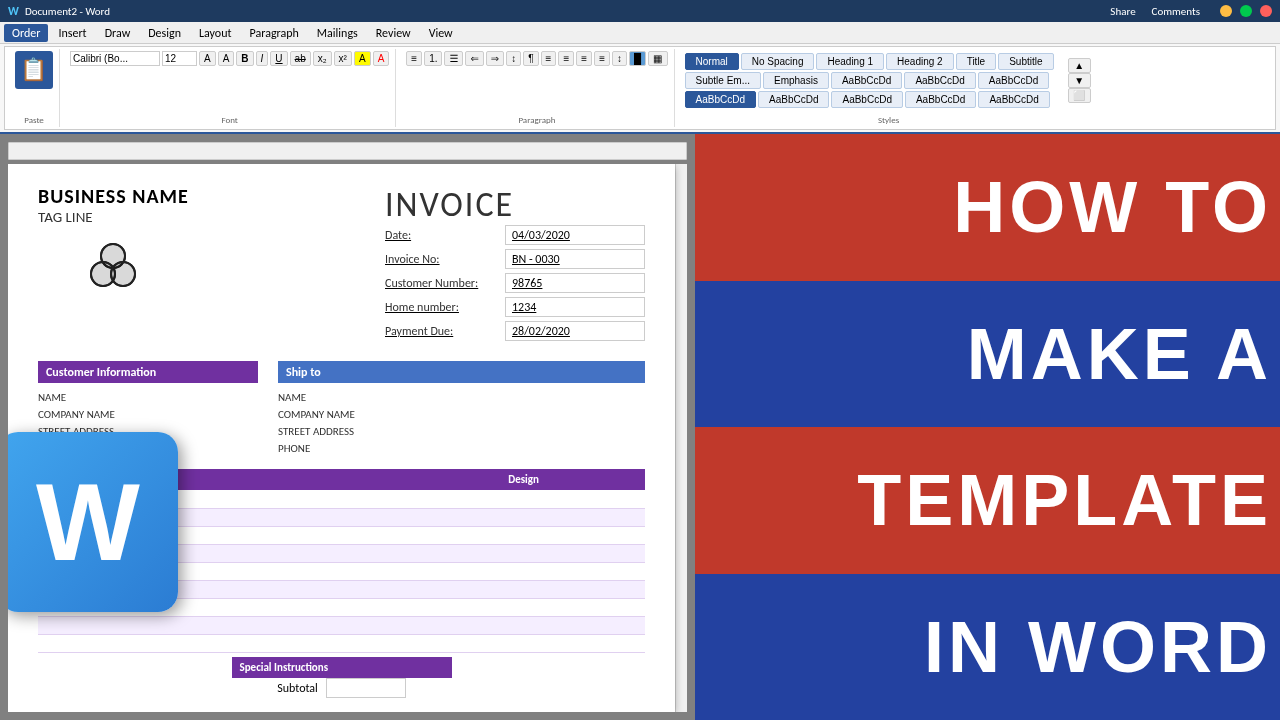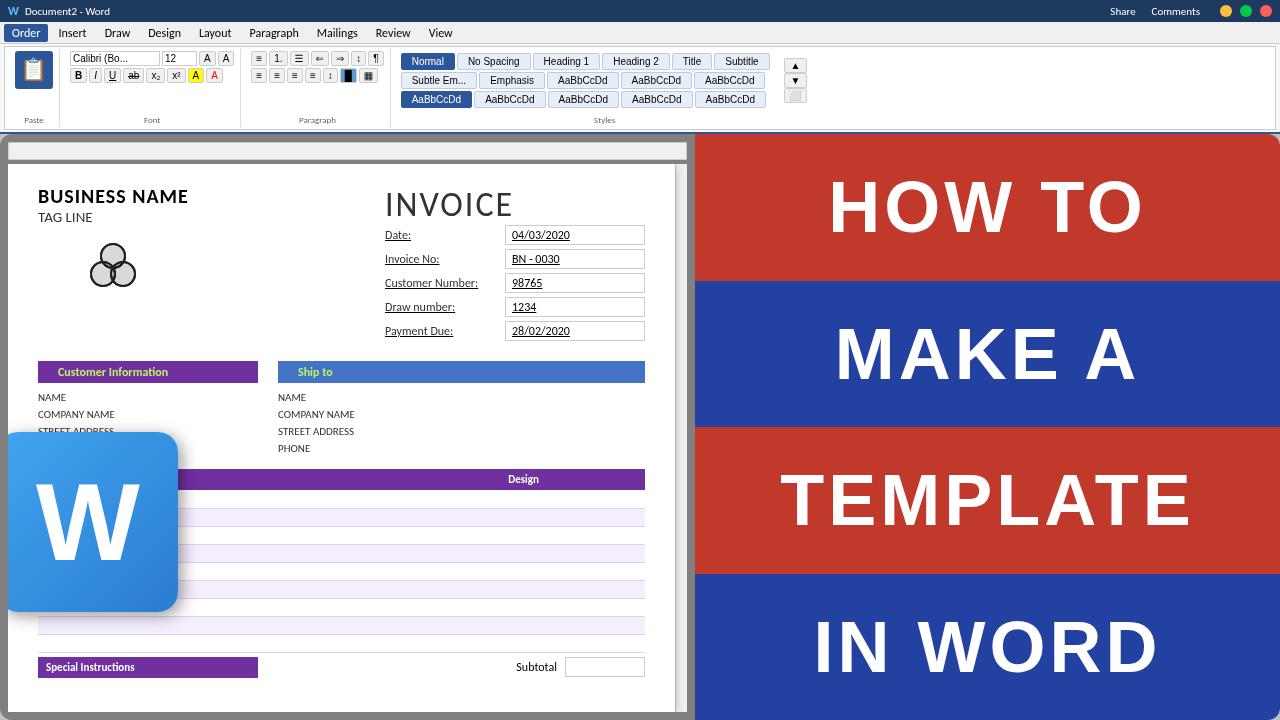--- a/index.html
+++ b/index.html
@@ -101,21 +101,20 @@
       font-size: 10px;
       background: #e8eef7;
       border: 1px solid #b8cce4;
       border-radius: 2px;
       cursor: pointer;
       white-space: nowrap;
     }
     .ribbon-style-btn.highlighted { background: #2b579a; color: white; border-color: #2b579a; }
     .font-controls {
       display: flex;
-      flex-direction: column;
       gap: 2px;
     }
     .font-row {
       display: flex;
       gap: 2px;
       align-items: center;
     }
     .font-select {
       font-size: 10px;
       padding: 1px 2px;
@@ -137,21 +136,20 @@
       background: #f0f0f0;
       cursor: pointer;
       border-radius: 2px;
     }
 
     
     .main-area {
       flex: 1;
       display: flex;
       overflow: hidden;
-      border-radius: 12px;
     }
 
     
     .doc-area {
       width: 695px;
       background: #808080;
       overflow: hidden;
       display: flex;
       flex-direction: column;
       padding: 8px;
@@ -232,24 +230,24 @@
     .left-section { width: 220px; }
     .right-section { flex: 1; }
 
     .logo-area {
       display: flex;
       justify-content: center;
       margin-bottom: 8px;
     }
 
     .section-header {
-      padding: 4px 20px;
+      padding: 4px 8px;
       font-size: 12px;
       font-weight: 600;
-      color: #bef264;
+      color: #ffffff;
       margin-bottom: 6px;
     }
     .section-header.purple { background: #7030a0; }
     .section-header.blue { background: #4472c4; }
 
     .info-line {
       font-size: 11px;
       color: #333;
       padding: 2px 0;
     }
@@ -278,20 +276,21 @@
       height: 18px;
     }
     .invoice-table tr:nth-child(even) td { background: #f5eeff; }
     .invoice-table tr:nth-child(odd) td { background: white; }
 
     .subtotal-row {
       display: flex;
       justify-content: space-between;
       align-items: center;
       margin-top: 4px;
+      flex-direction: column;
     }
     .special-instructions {
       background: #7030a0;
       color: white;
       padding: 4px 8px;
       font-size: 11px;
       font-weight: 600;
       width: 220px;
       display: inline-block;
     }
@@ -311,21 +310,21 @@
       background: #d8d8d8;
       display: flex;
       flex-direction: column;
       gap: 0;
       overflow: hidden;
     }
     .thumb-row {
       flex: 1;
       display: flex;
       align-items: center;
-      justify-content: center;
+      justify-content: flex-end;
     }
     .thumb-row.red { background: #c0392b; }
     .thumb-row.blue { background: #2341a0; }
     .thumb-row.red2 { background: #c0392b; }
     .thumb-row.blue2 { background: #2341a0; }
     .thumb-text {
       font-size: 72px;
       font-weight: 900;
       color: white;
       letter-spacing: 4px;
@@ -532,21 +531,21 @@
               </div>
               <div class="meta-row">
                 <span class="meta-label">Invoice No:</span>
                 <span class="meta-value">BN - 0030</span>
               </div>
               <div class="meta-row">
                 <span class="meta-label">Customer Number:</span>
                 <span class="meta-value">98765</span>
               </div>
               <div class="meta-row">
-                <span class="meta-label">Draw number:</span>
+                <span class="meta-label">Home number:</span>
                 <span class="meta-value">1234</span>
               </div>
               <div class="meta-row">
                 <span class="meta-label">Payment Due:</span>
                 <span class="meta-value">28/02/2020</span>
               </div>
             </div>
           </div>
         </div>
 

